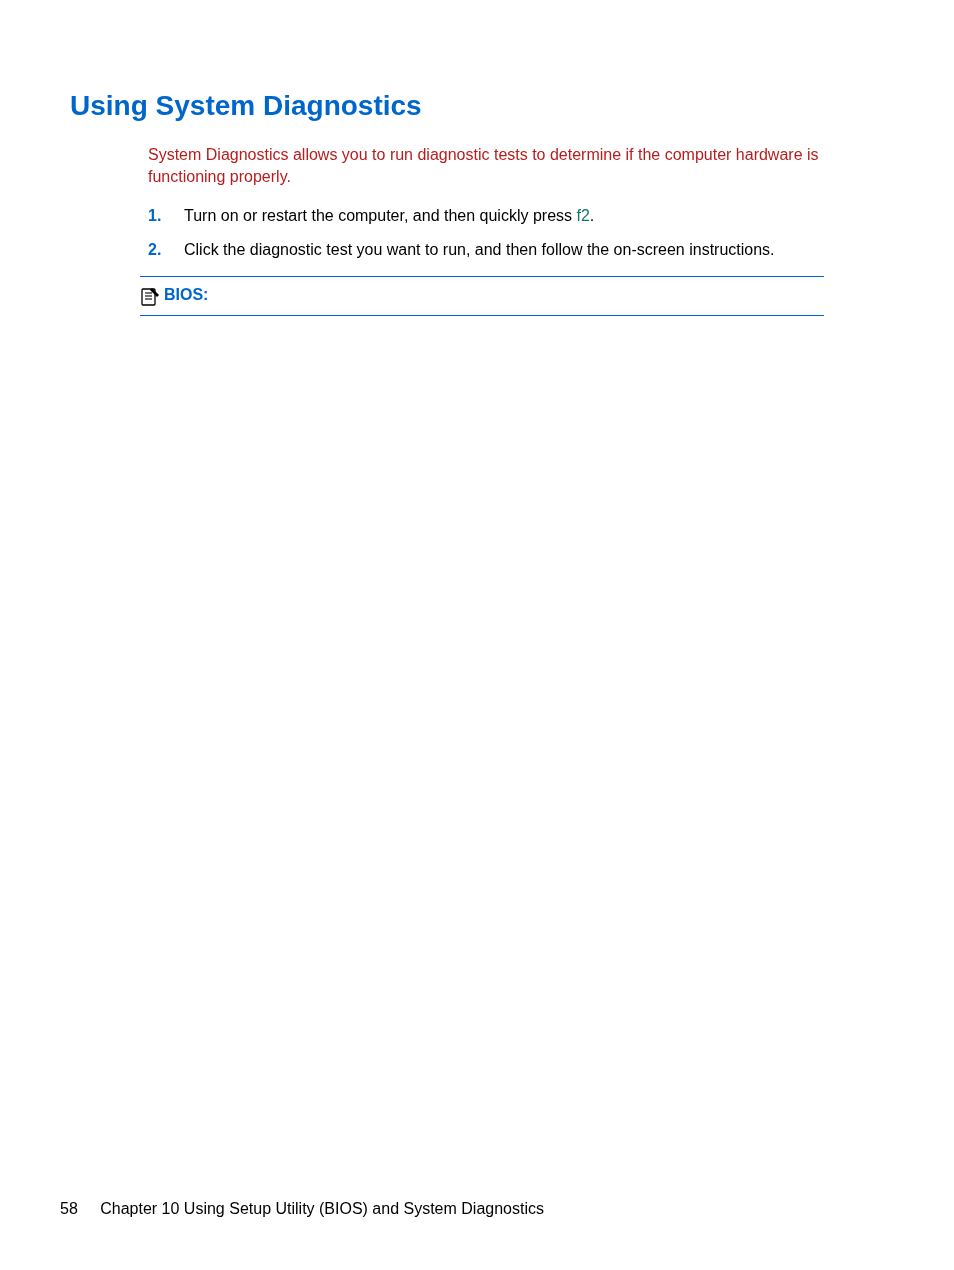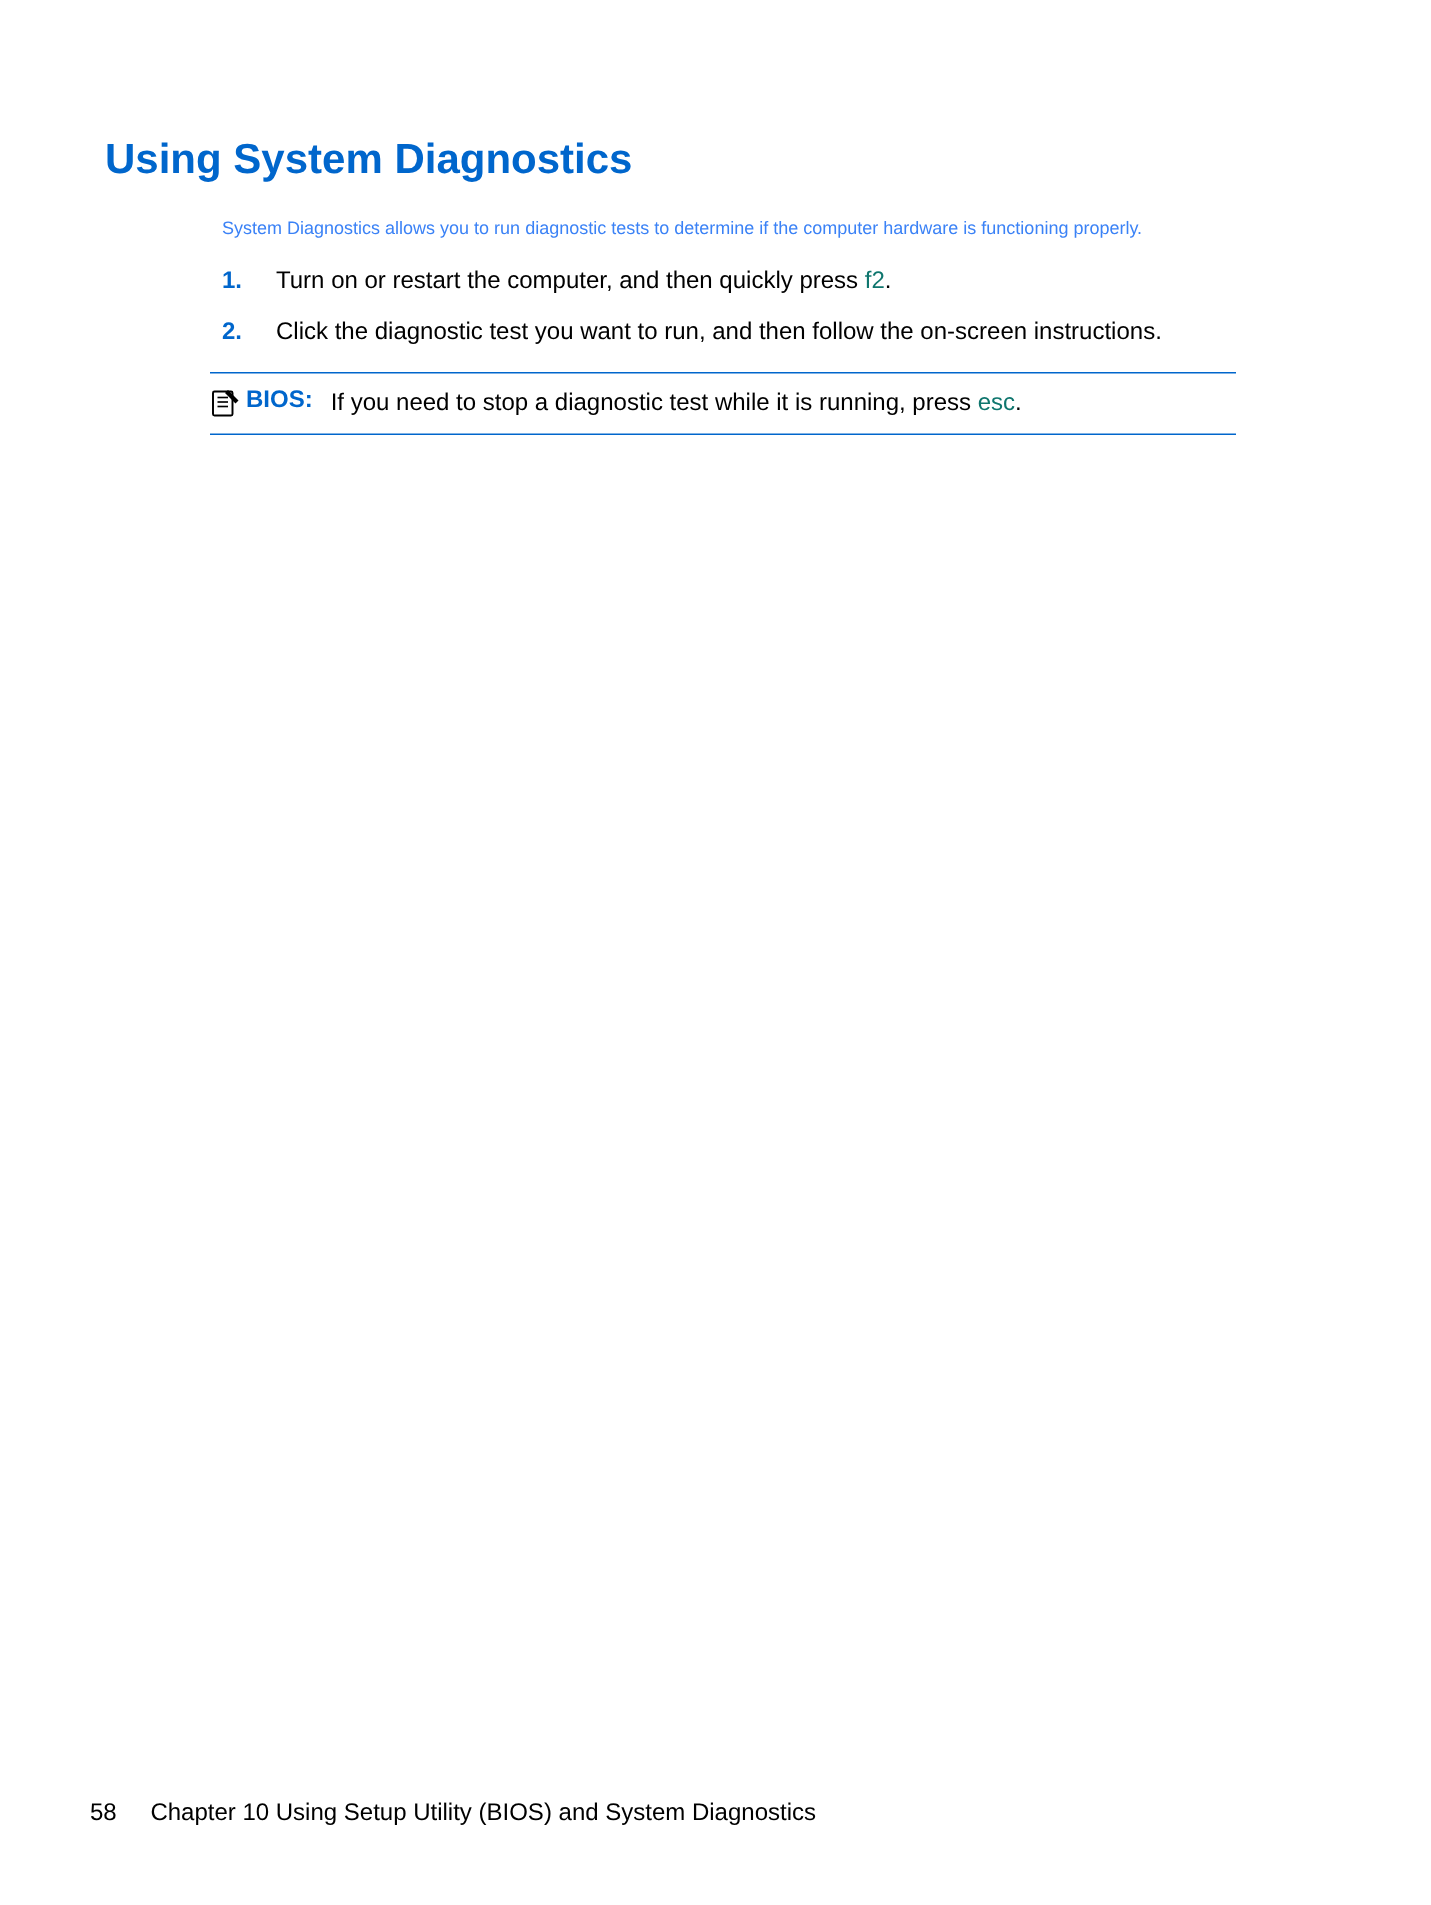--- a/index.html
+++ b/index.html
@@ -22,24 +22,24 @@
       color: #0066cc;
       font-size: 28px;
       font-weight: bold;
       margin-bottom: 22px;
     }
     .body-text {
       margin-left: 78px;
       margin-right: 60px;
     }
     .para {
-      font-size: 12px;
+      font-size: 16px;
       line-height: 1.4;
       margin-bottom: 16px;
-      color: #3b82f6;
+      color: #b91c1c;
     }
     .list-item {
       display: flex;
       margin-bottom: 12px;
       font-size: 16px;
       line-height: 1.4;
     }
     .list-num {
       color: #0066cc;
       font-weight: bold;
@@ -116,22 +116,19 @@
     <span class="note-icon">
       <svg viewBox="0 0 20 20" width="20" height="20">
         <rect x="2" y="3" width="13" height="16" rx="1" fill="none" stroke="#000" stroke-width="1.3"></rect>
         <line x1="5" y1="7" x2="12" y2="7" stroke="#000" stroke-width="1.1"></line>
         <line x1="5" y1="10" x2="12" y2="10" stroke="#000" stroke-width="1.1"></line>
         <line x1="5" y1="13" x2="12" y2="13" stroke="#000" stroke-width="1.1"></line>
         <path d="M12 2 L19 9 L17 11 L10 4 Z" fill="#000"></path>
       </svg>
     </span>
     <span class="note-label">BIOS:</span>
-    <span class="note-text">
-      <span>If you need to stop a diagnostic test while it is running, press </span><span class="key-text">esc</span><span>.</span>
-    </span>
   </div>
 </div>
 
 <div class="footer">
   <span class="footer-page">58</span>
   <span>Chapter 10   Using Setup Utility (BIOS) and System Diagnostics</span>
 </div>
 
 </body></html>

